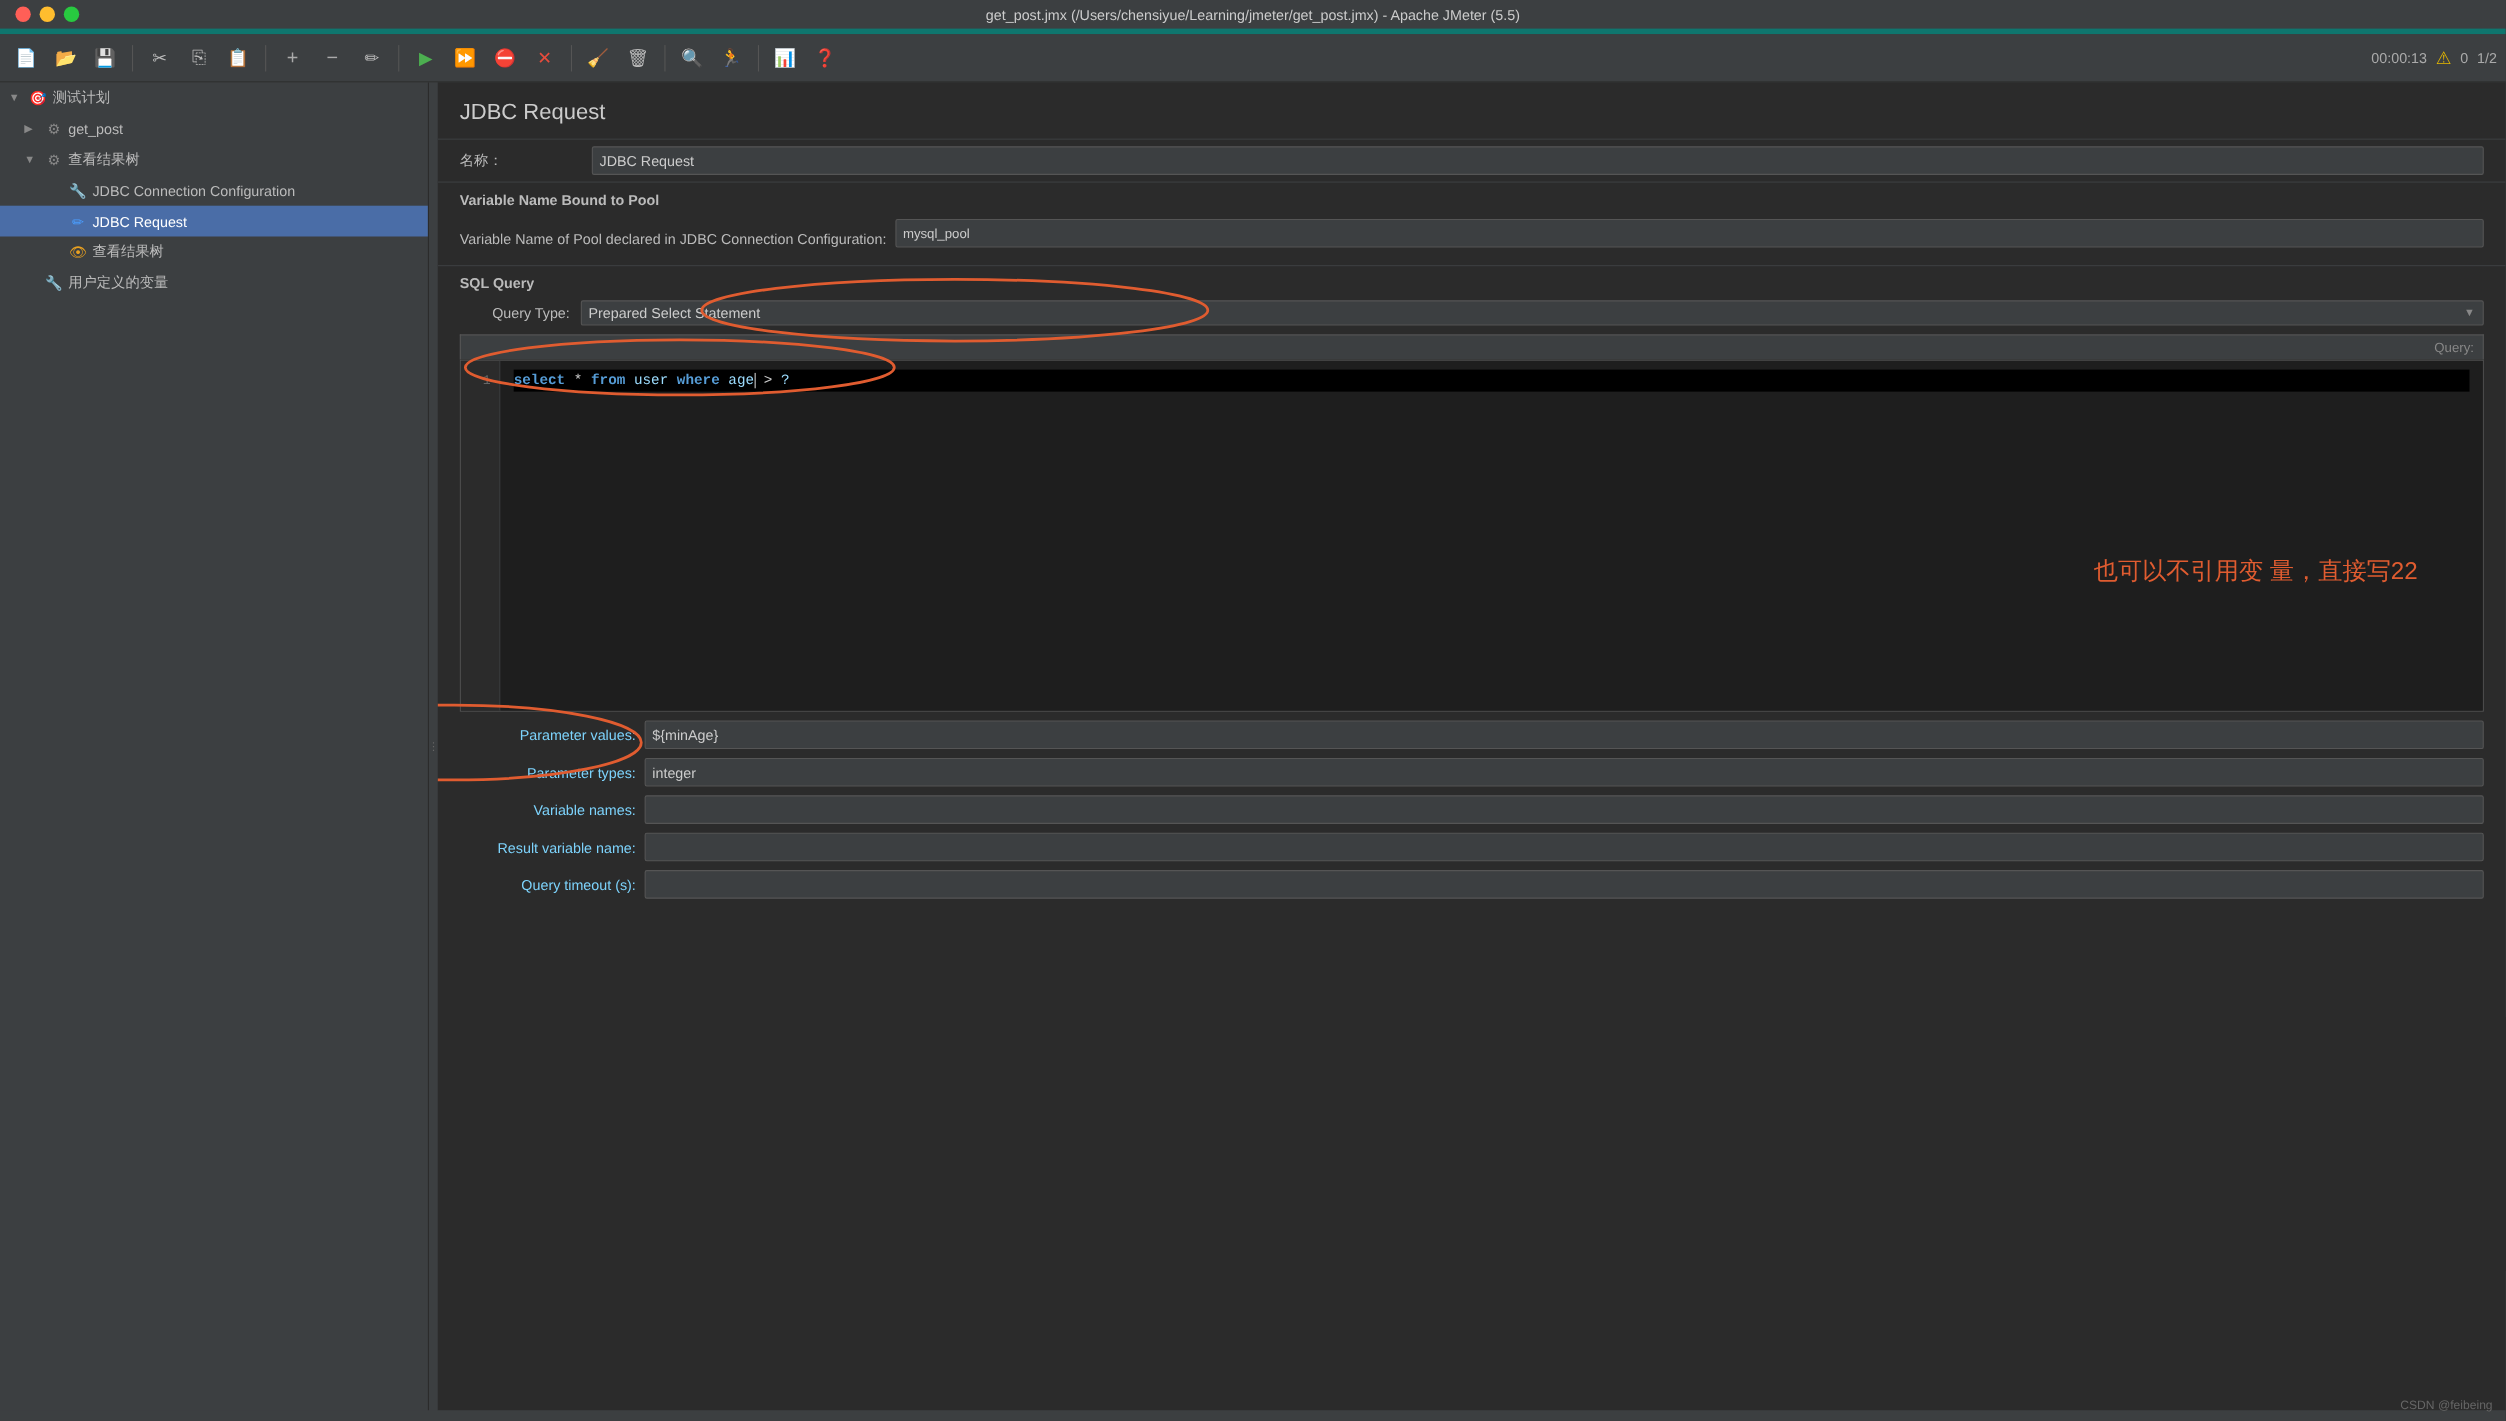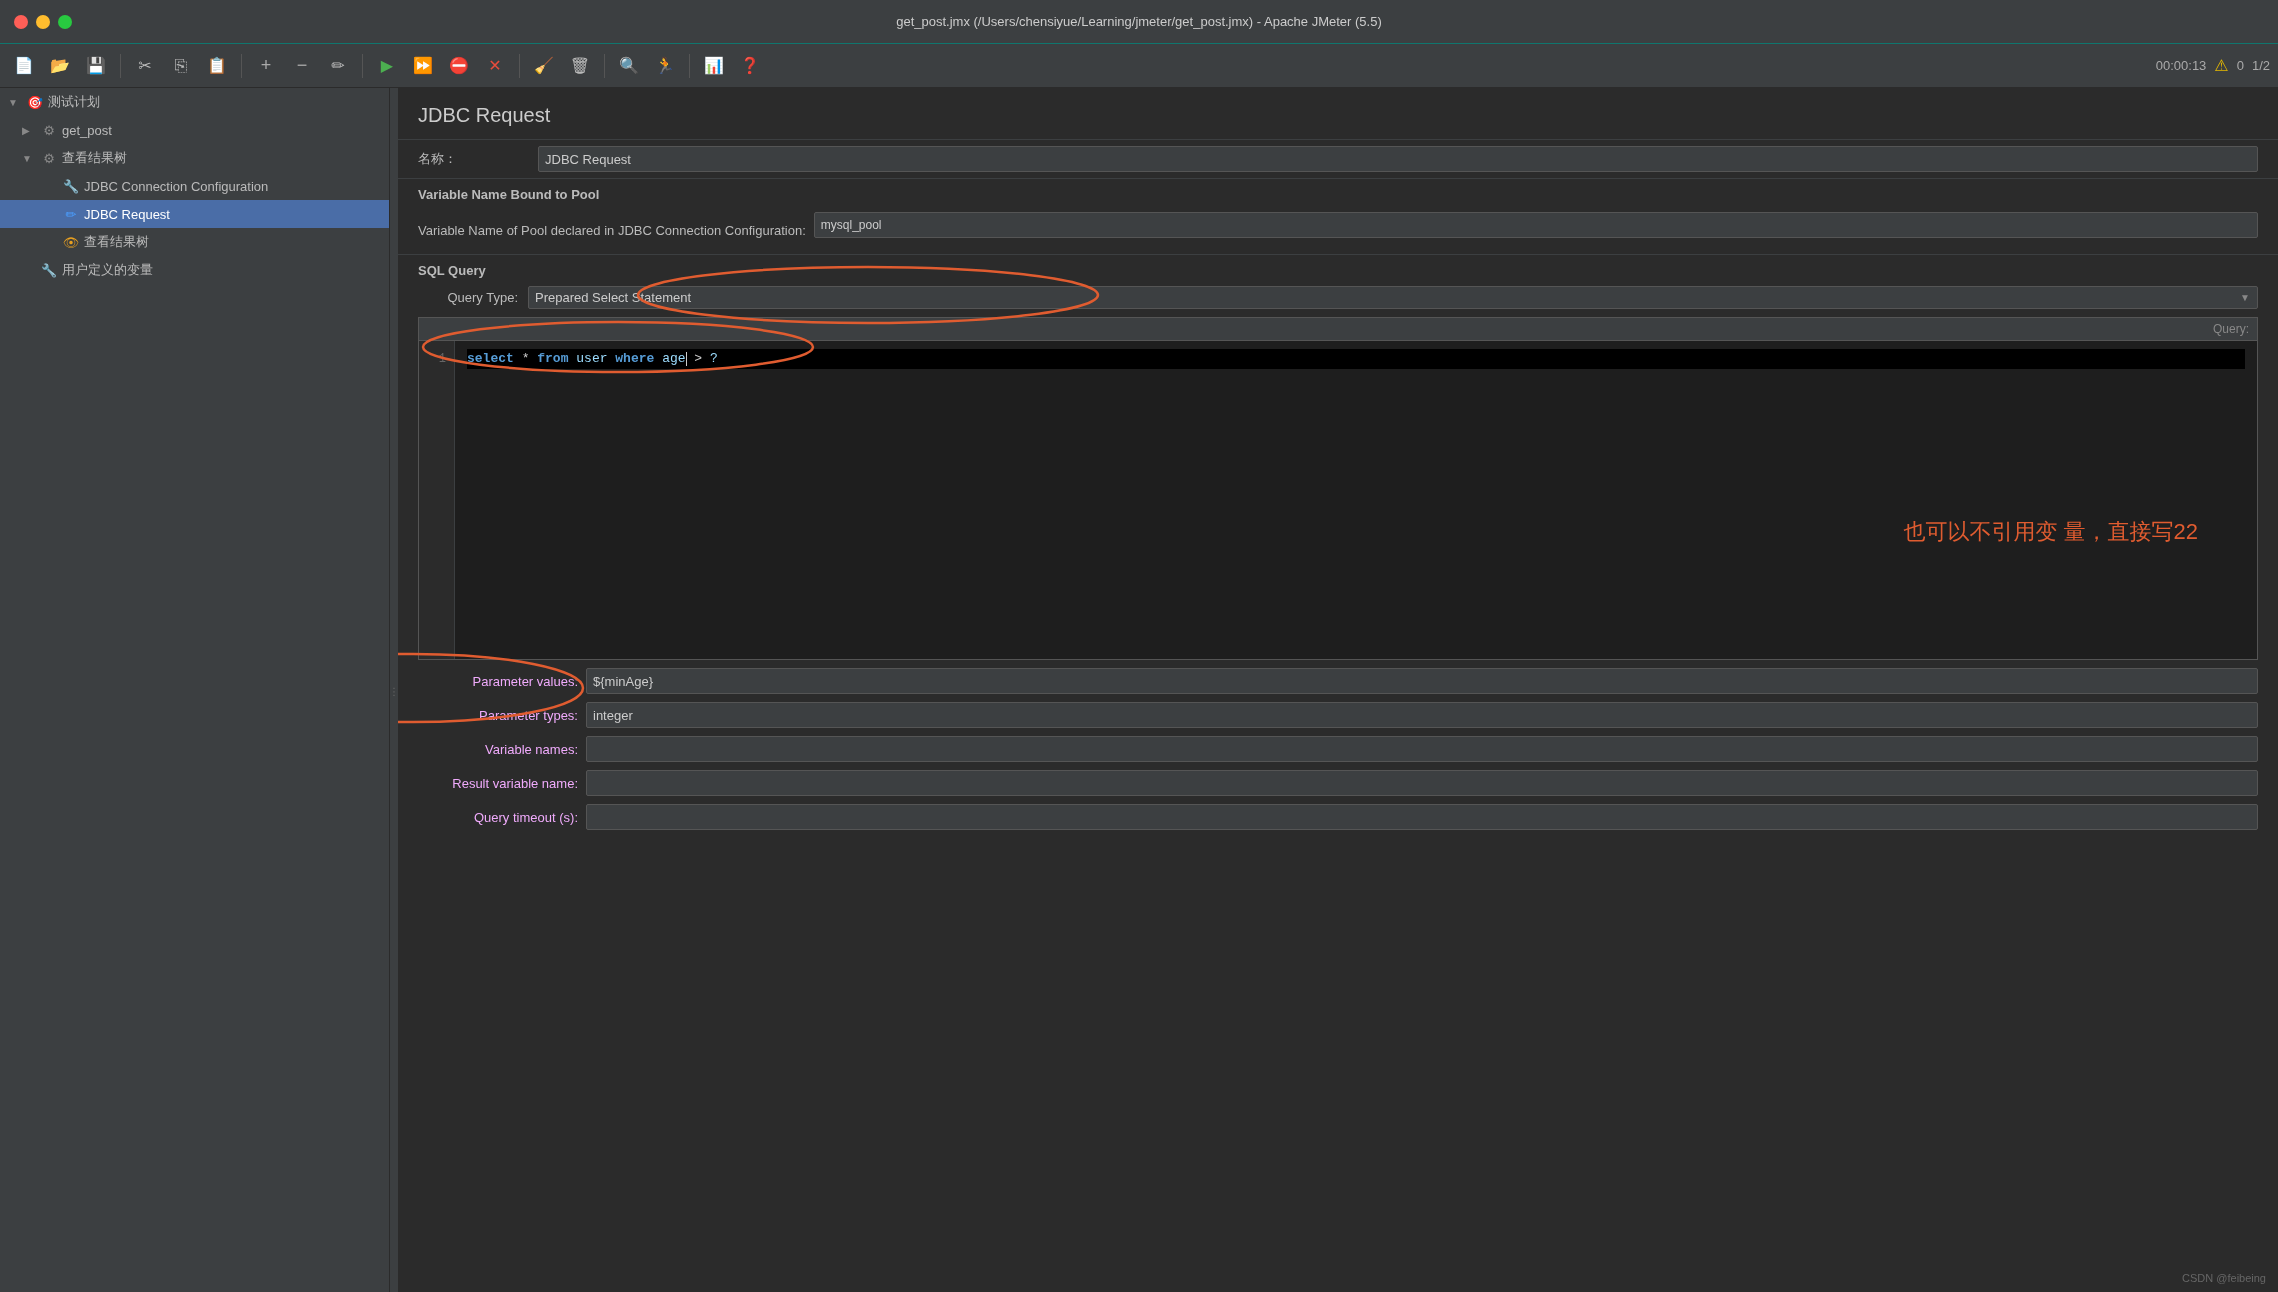--- a/index.html
+++ b/index.html
@@ -8,27 +8,27 @@
       height: 1292px;
       background: #3c3f41;
       font-family: -apple-system, 'Helvetica Neue', Arial, sans-serif;
       font-size: 13px;
       color: #bbbbbb;
       overflow: hidden;
     }
 
     
     .title-bar {
-      height: 44px;
+      height: 31px;
       background: #3c3f41;
       display: flex;
       align-items: center;
       justify-content: center;
       position: relative;
-      border-bottom: 1px solid #0f766e;
+      border-bottom: 5px solid #0f766e;
     }
     .title-bar-controls {
       position: absolute;
       left: 14px;
       display: flex;
       gap: 8px;
       align-items: center;
     }
     .traffic-light {
       width: 14px;
@@ -326,21 +326,21 @@
 
     
     .param-row {
       display: flex;
       align-items: center;
       padding: 4px 20px;
     }
     .param-label {
       width: 160px;
       text-align: right;
-      color: #f0abfc;
+      color: #7dd3fc;
       font-size: 13px;
       margin-right: 8px;
     }
     .param-input {
       flex: 1;
       height: 26px;
       background: #3c3f41;
       border: 1px solid #555;
       color: #cccccc;
       padding: 0 6px;

